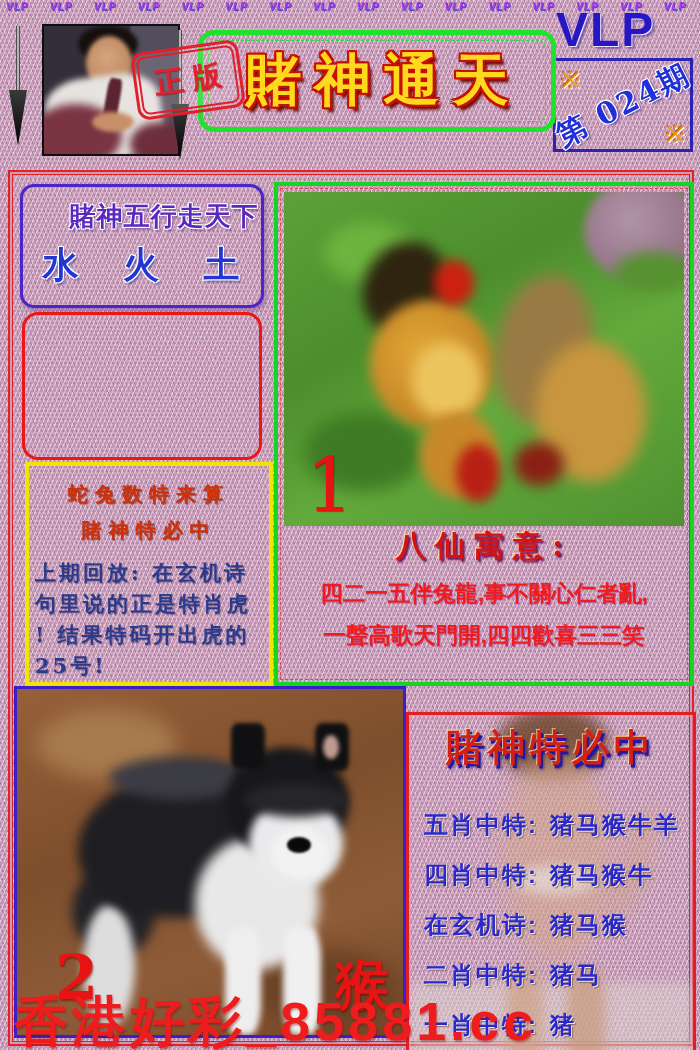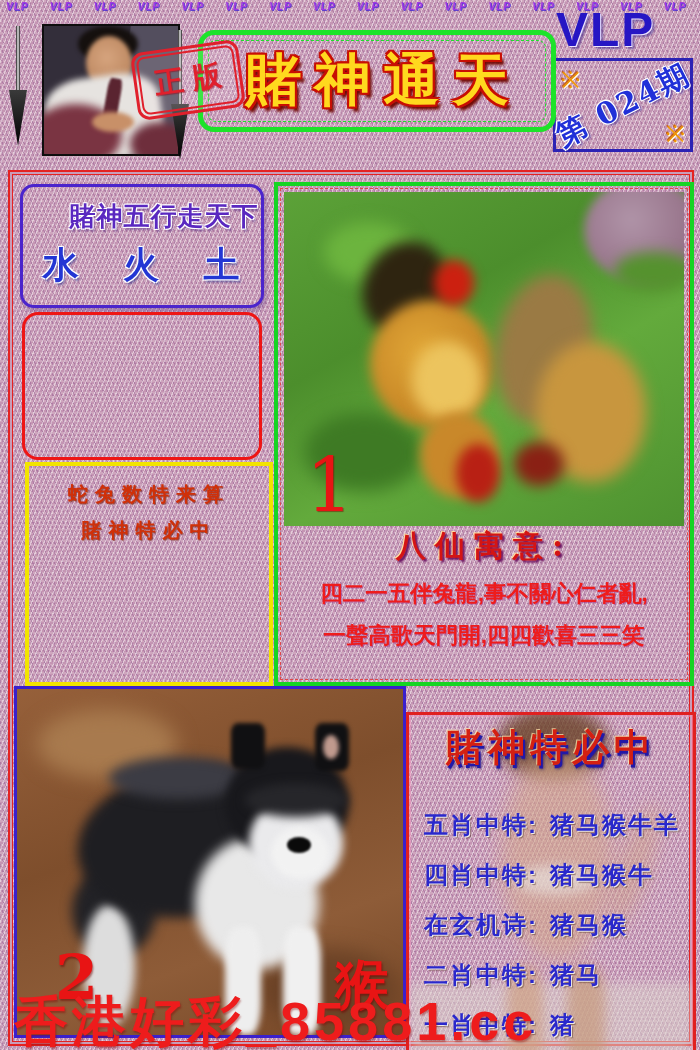--- a/index.html
+++ b/index.html
@@ -159,20 +159,26 @@
   <div class="abs five-box">
     <div class="five-heading">賭神五行走天下</div>
     <div class="five-elements">水 火 土</div>
   </div>
 
   <div class="abs empty-red-box"></div>
 
   <div class="abs tips-box">
     <div class="poem-line l1">蛇兔数特来算</div>
     <div class="poem-line l2">賭神特必中</div>
+    <div class="review">
+      <div>上期回放: 在玄机诗</div>
+      <div>句里说的正是特肖虎</div>
+      <div>! 结果特码开出虎的</div>
+      <div>25号!</div>
+    </div>
   </div>
 
   <div class="abs green-box">
     <div class="chicken-photo">
       <div class="blob" style="left:40px;top:30px;width:90px;height:60px;background:#6cb43e;filter:blur(8px);"></div>
       <div class="blob" style="left:20px;top:220px;width:120px;height:80px;background:#3e7a24;filter:blur(9px);"></div>
       <div class="blob" style="left:300px;top:-14px;width:118px;height:104px;background:radial-gradient(circle at 40% 40%,#b094a8,#886078);filter:blur(5px);"></div>
       <div class="blob" style="left:330px;top:60px;width:80px;height:40px;background:#55922e;filter:blur(7px);"></div>
       <div class="blob" style="left:80px;top:48px;width:82px;height:96px;background:#2e2410;filter:blur(7px);transform:rotate(28deg);"></div>
       <div class="blob" style="left:86px;top:108px;width:124px;height:128px;background:radial-gradient(circle at 45% 40%,#e2a838,#b8741c);filter:blur(6px);transform:rotate(-12deg);"></div>

